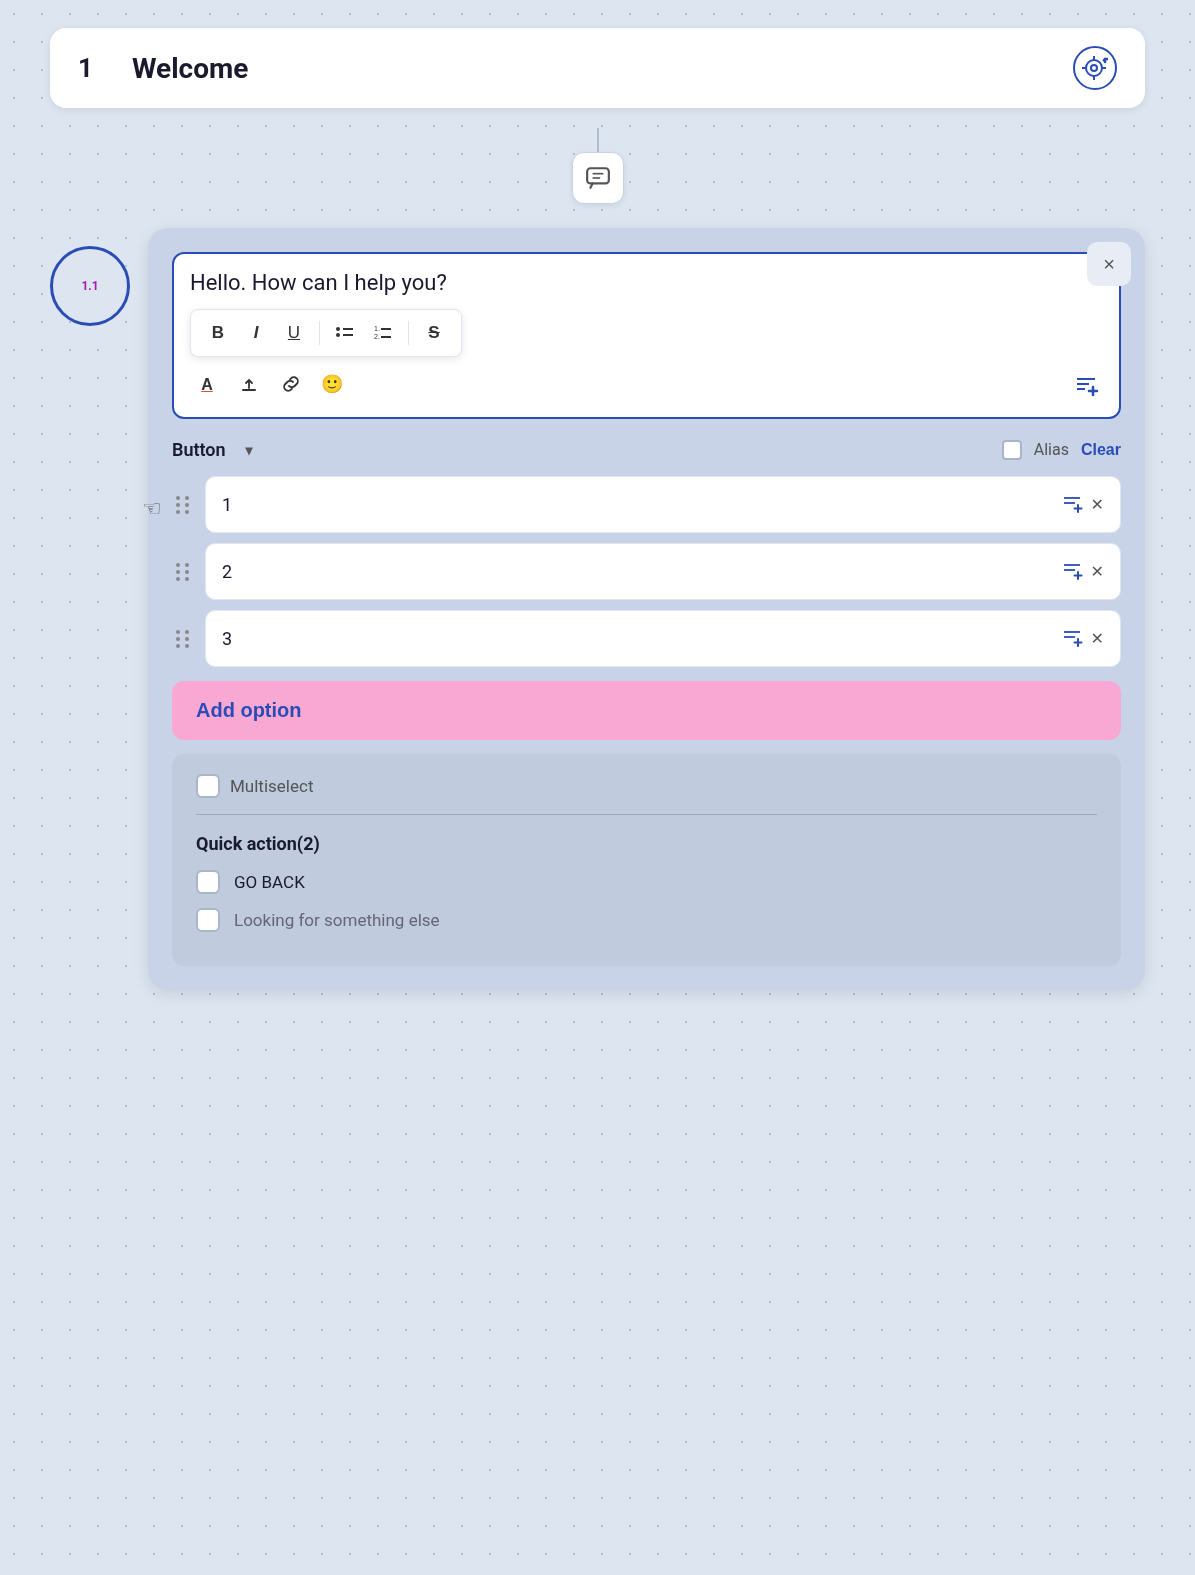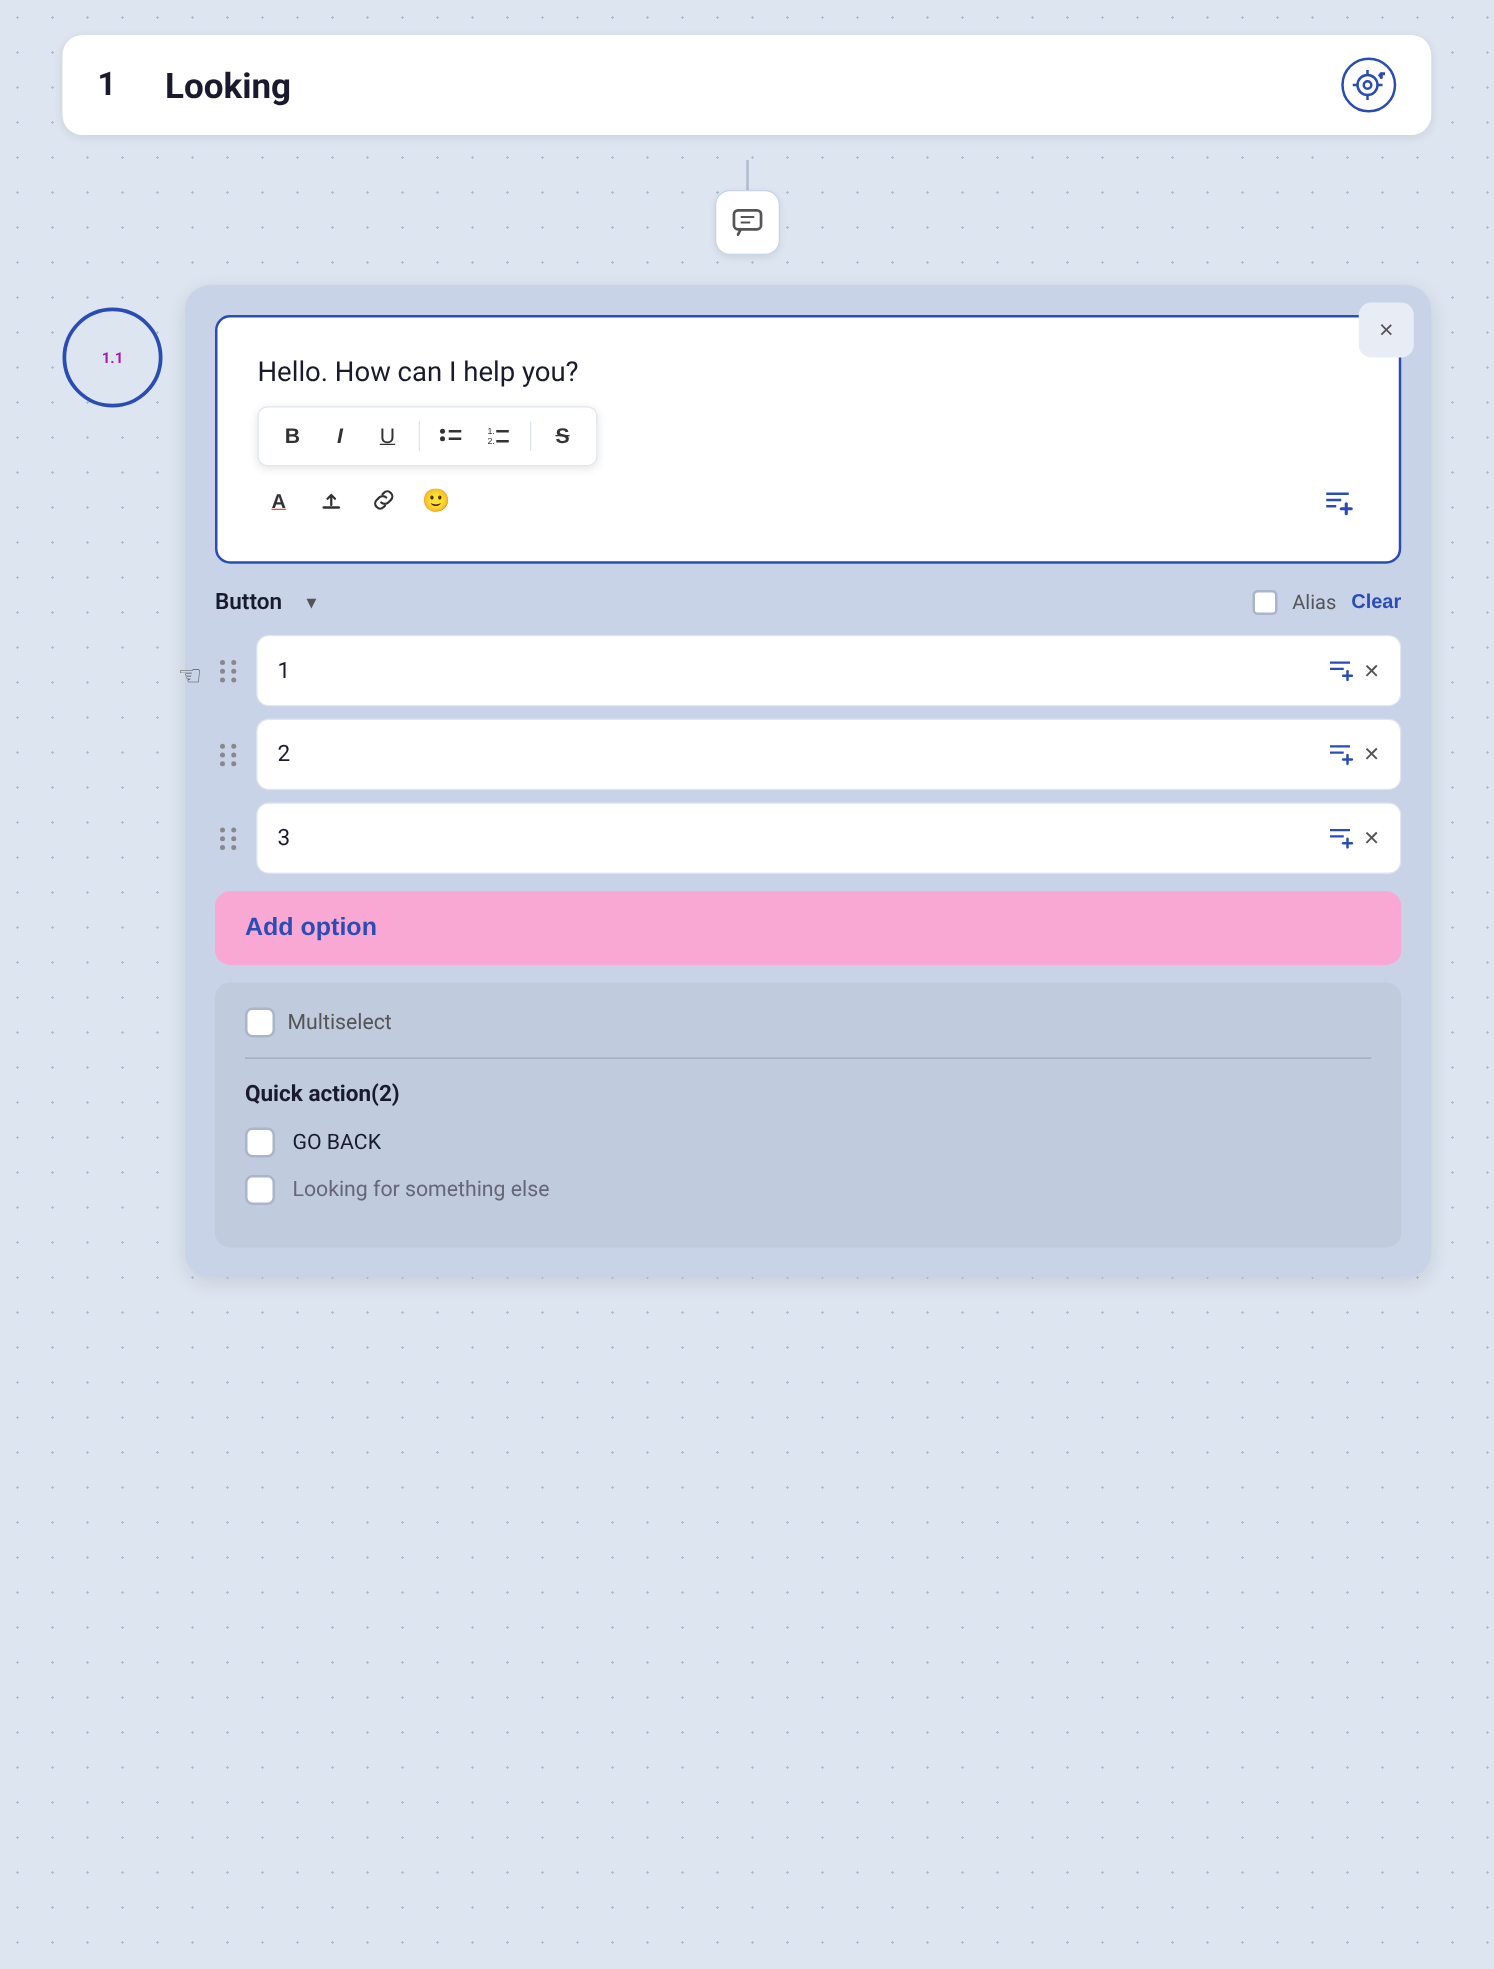--- a/index.html
+++ b/index.html
@@ -124,21 +124,21 @@
       font-size: 20px;
       color: #555;
       border: none;
     }
 
     
     .text-editor {
       background: white;
       border: 2.5px solid #2a4db5;
       border-radius: 12px;
-      padding: 32px;
+      padding: 16px;
       margin-bottom: 20px;
     }
     .editor-text {
       font-size: 22px;
       color: #1a1a2e;
       margin-bottom: 14px;
     }
     .toolbar-row1 {
       display: flex;
       align-items: center;
@@ -358,21 +358,21 @@
     .qa-label-faded {
       font-size: 17px;
       color: #667;
     }
   </style>
 </head>
 <body>
 
 <div class="step-header">
   <span class="step-number">1</span>
-  <span class="step-title">Looking</span>
+  <span class="step-title">Welcome</span>
   <div class="step-icon-btn">
 
     <svg width="26" height="26" viewBox="0 0 26 26" fill="none" xmlns="http://www.w3.org/2000/svg">
       <circle cx="12" cy="13" r="8" stroke="#2a4db5" stroke-width="2" fill="none"></circle>
       <circle cx="12" cy="13" r="3" stroke="#2a4db5" stroke-width="2" fill="none"></circle>
       <line x1="12" y1="5" x2="12" y2="1" stroke="#2a4db5" stroke-width="2"></line>
       <line x1="12" y1="25" x2="12" y2="21" stroke="#2a4db5" stroke-width="2"></line>
       <line x1="4" y1="13" x2="0" y2="13" stroke="#2a4db5" stroke-width="2"></line>
       <line x1="24" y1="13" x2="20" y2="13" stroke="#2a4db5" stroke-width="2"></line>
       <line x1="21" y1="6" x2="23" y2="4" stroke="#2a4db5" stroke-width="2"></line>

